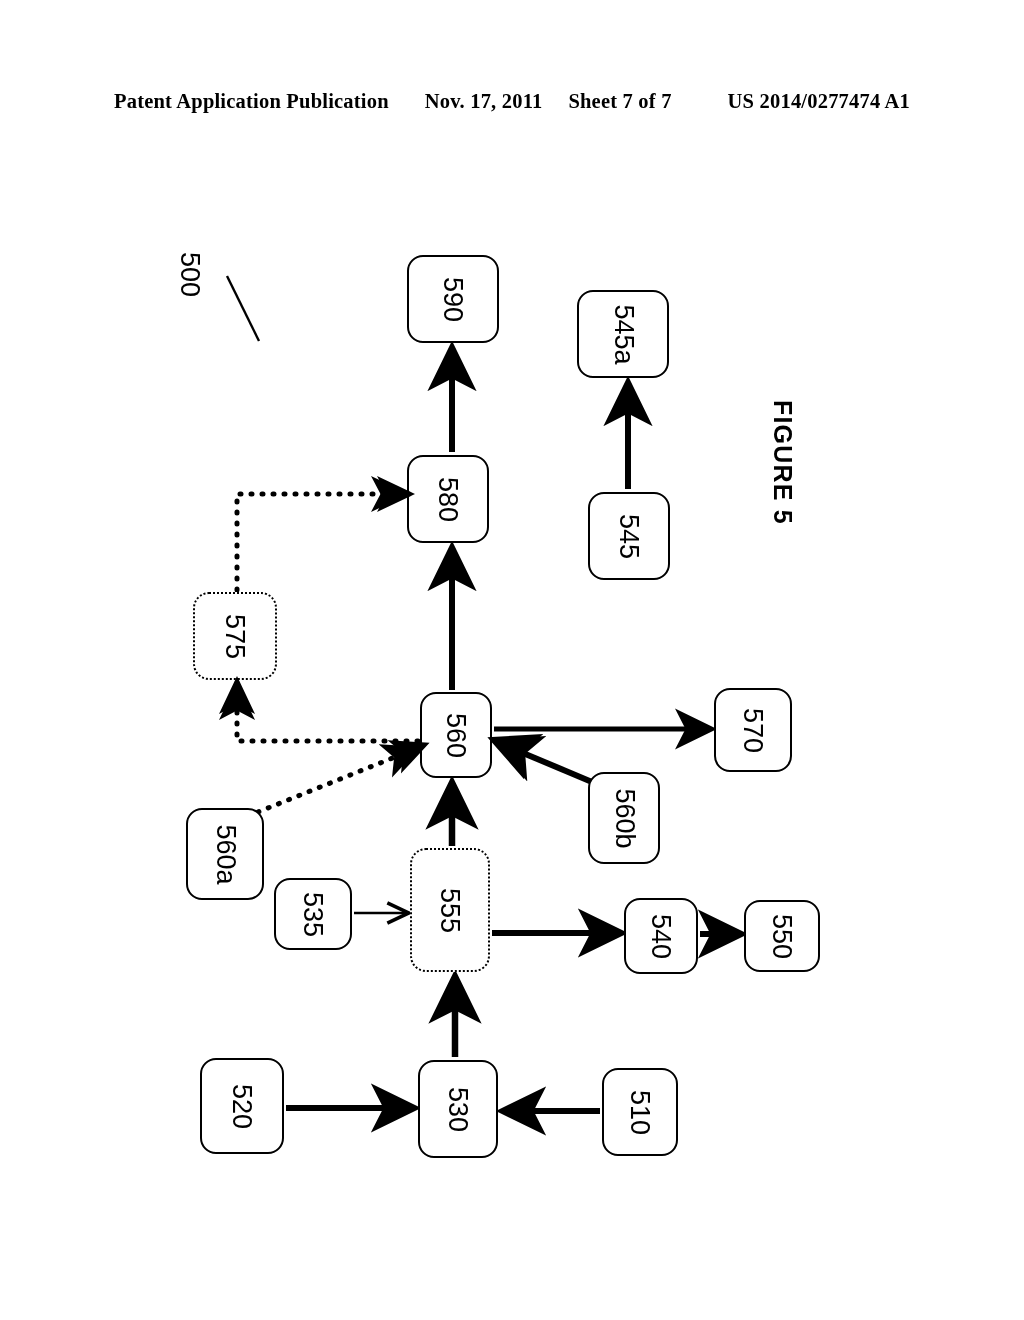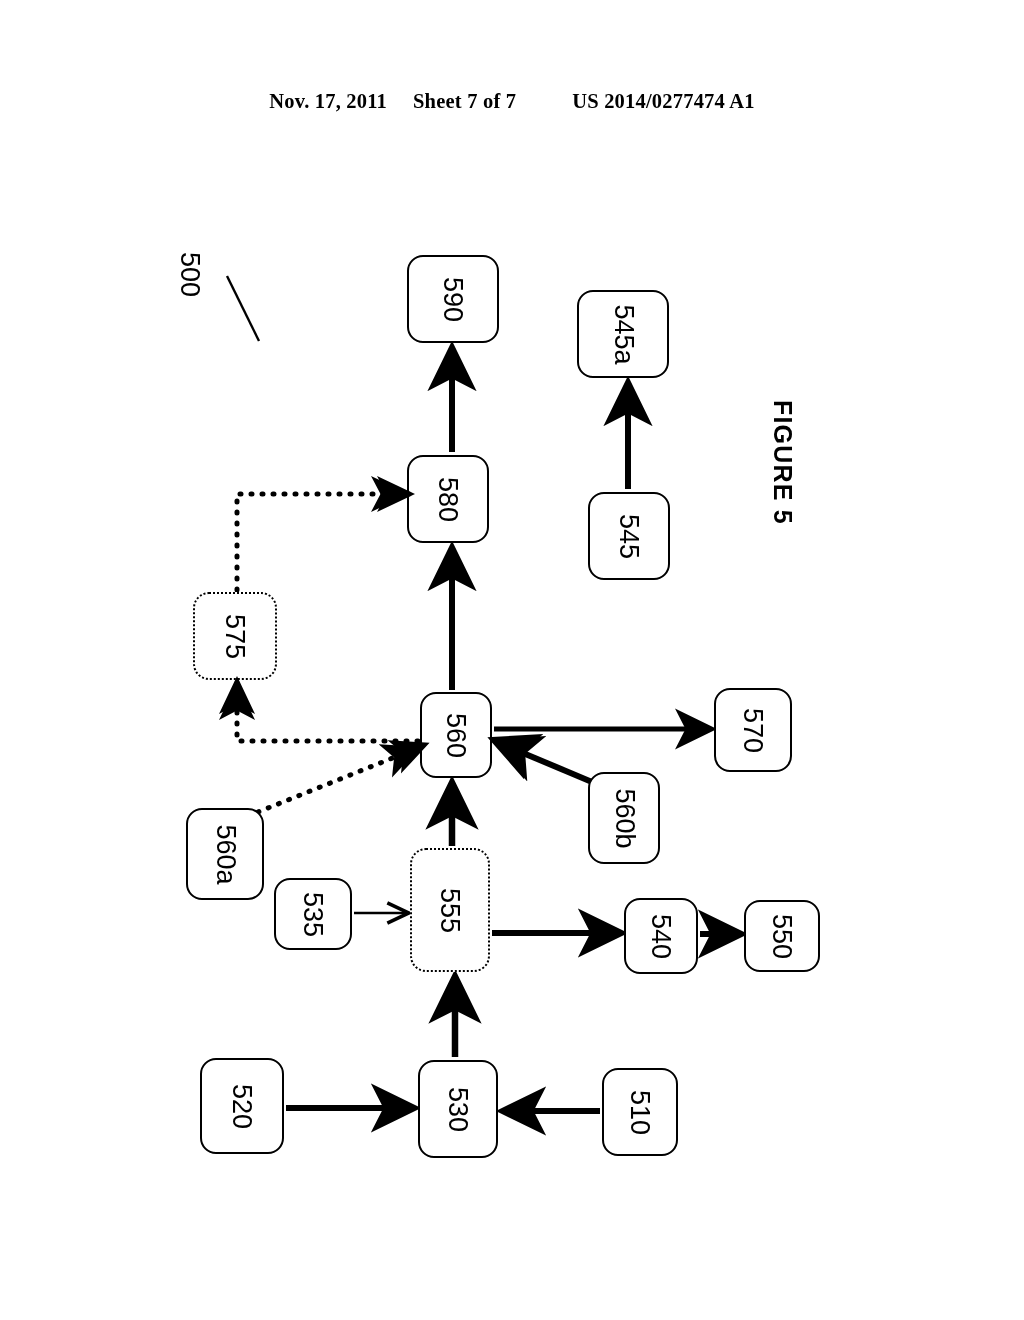--- a/index.html
+++ b/index.html
@@ -113,20 +113,21 @@
     z-index: 8;
     pointer-events: none;
   }
 </style>
 </head>
 <body>
 
 <div id="page">
 
   <div id="header">
+    <span class="h-pub">Patent Application Publication</span>
     <span class="h-date">Nov. 17, 2011</span>
     <span class="h-sheet">Sheet 7 of 7</span>
     <span class="h-num">US 2014/0277474 A1</span>
   </div>
 
   <div id="ref-500">500</div>
 
   <div id="figure-caption">FIGURE 5</div>
 
   <svg id="wires" viewBox="0 0 1024 1320" width="1024" height="1320">

